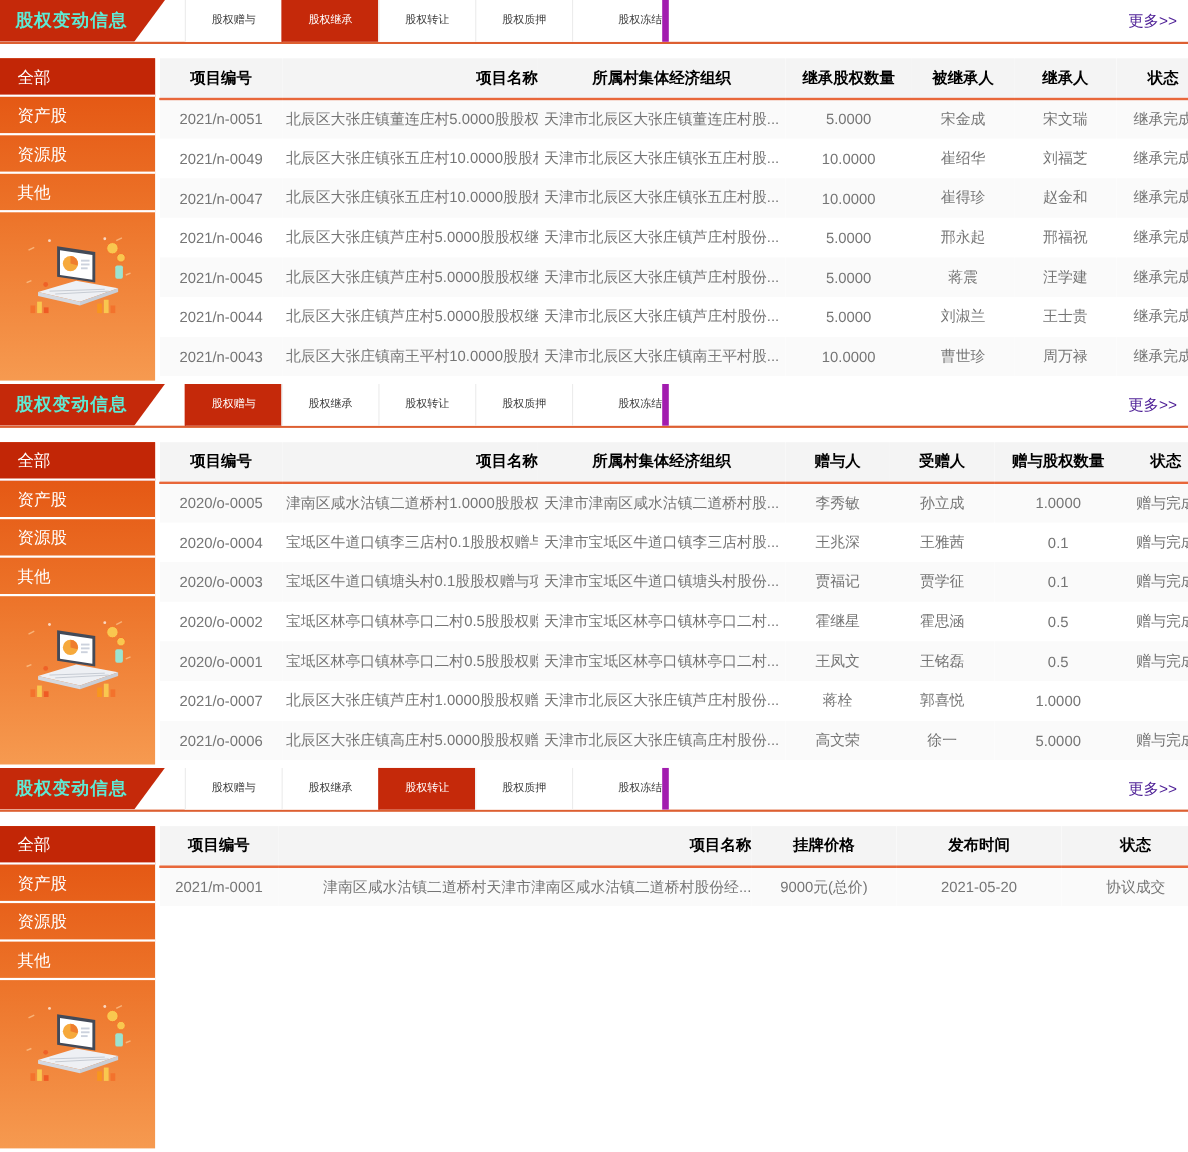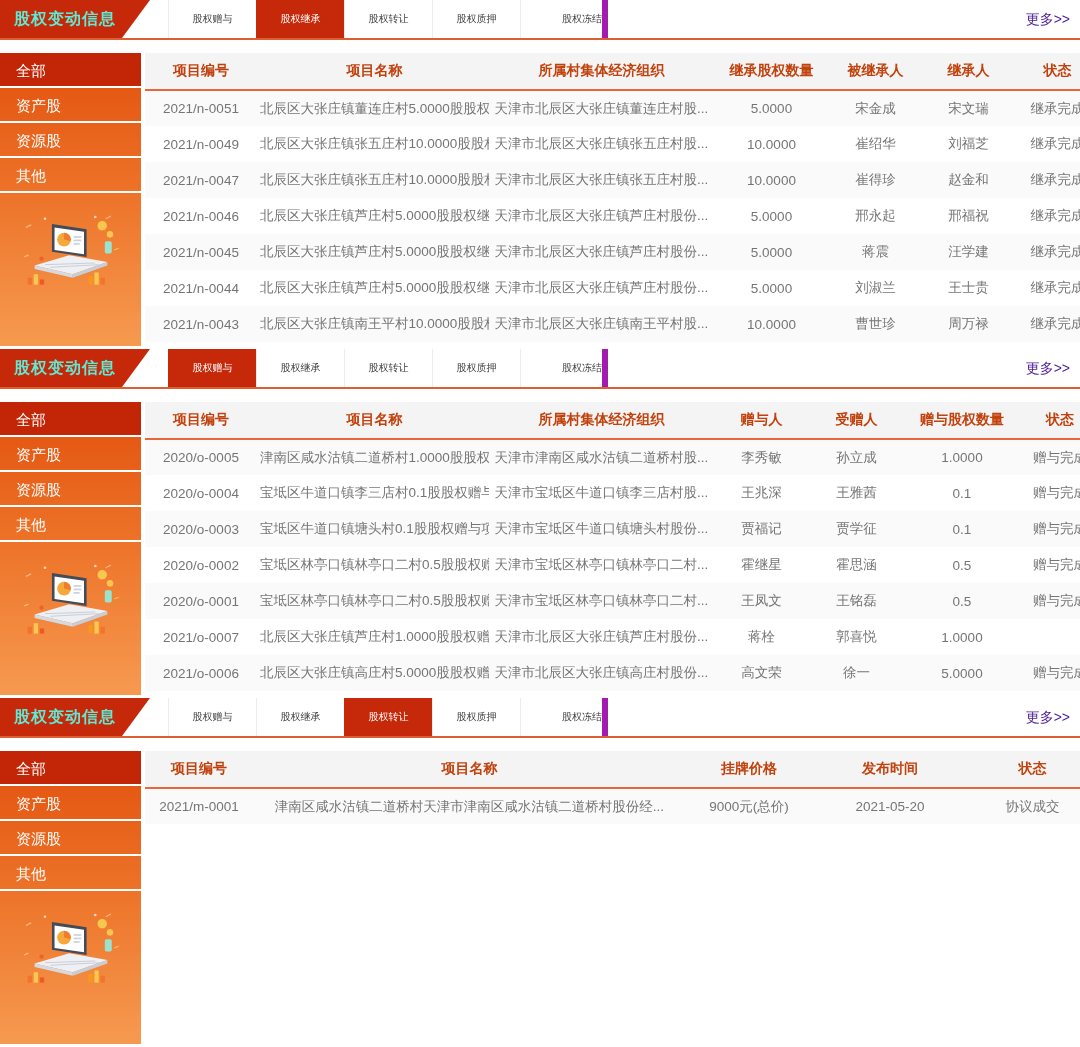--- a/index.html
+++ b/index.html
@@ -20,25 +20,25 @@
 
   
   .content { display:flex; margin-top:13px; height:293px; }
   .sidebar { width:141px; background:linear-gradient(180deg,#e2500e 0%,#ec7127 45%,#f69a50 100%); flex-shrink:0; }
   .side-item { height:35px; line-height:35px; border-bottom:2px solid #fff; color:#fff; font-size:15px; padding-left:16px; cursor:pointer; }
   .side-item.active { background:#c22606; }
   .illus { display:block; margin:16px auto 0 auto; }
 
   .table-wrap { flex:1; margin-left:4px; background:#fff; }
   table { width:100%; border-collapse:collapse; table-layout:fixed; }
-  thead th { background:#f4f4f4; height:37px; font-size:14px; color:#c2410c; font-weight:bold; border-bottom:2px solid #e8673a; white-space:nowrap; overflow:hidden; }
+  thead th { background:#f4f4f4; height:37px; font-size:14px; color:#000000; font-weight:bold; border-bottom:2px solid #e8673a; white-space:nowrap; overflow:hidden; }
   tbody td { height:36px; font-size:13.5px; color:#757575; white-space:nowrap; overflow:hidden; }
   tbody tr:nth-child(odd) { background:#fafafa; }
   tbody tr { cursor:pointer; }
-  td.left, th.left { text-align:center; padding-left:3px; }
+  td.left, th.left { text-align:right; padding-left:3px; }
   td.center, th.center { text-align:center; }
 </style>
 </head>
 <body>
 
 <div class="page">
 
   <div class="section">
     <div class="headerbar">
       <div class="brand">股权变动信息</div>

